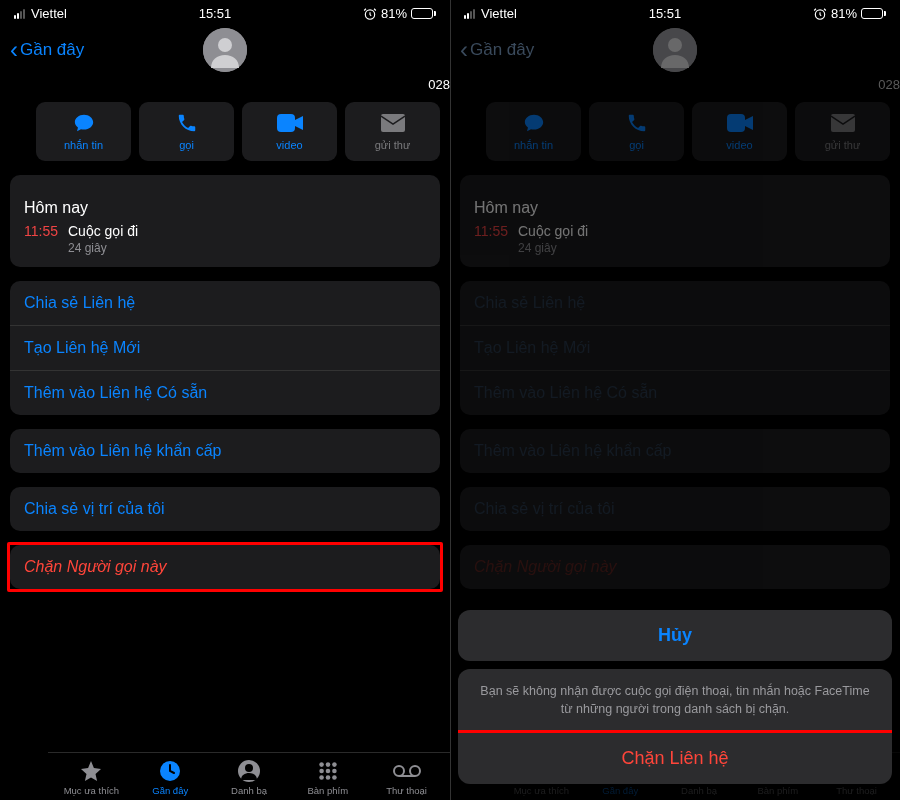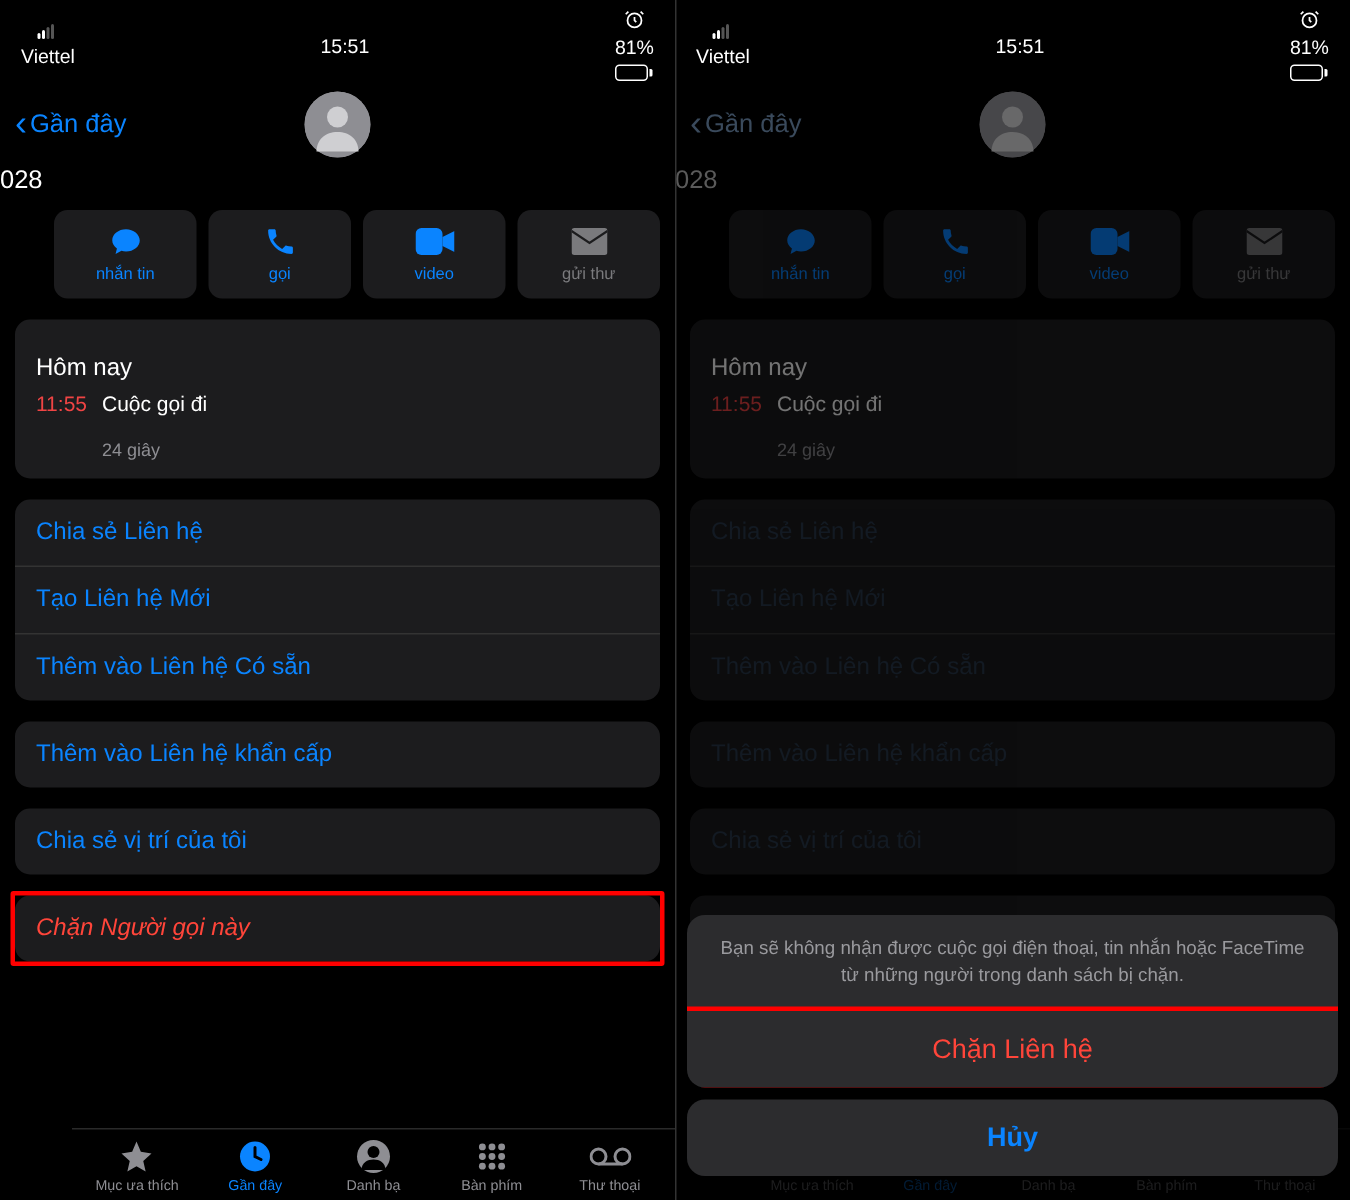--- a/index.html
+++ b/index.html
@@ -1,69 +1,69 @@
 <!DOCTYPE html>
 <html><head>
 <meta charset="utf-8">
 <style>
 * { margin: 0; padding: 0; box-sizing: border-box; font-family: -apple-system, BlinkMacSystemFont, "Segoe UI", sans-serif; }
 body { background: #000; display: flex; width: 900px; height: 800px; overflow: hidden; }
 .phone { width: 450px; height: 800px; background: #000; display: flex; flex-direction: column; position: relative; }
 .sep { width: 1px; background: #333; height: 100%; position: absolute; left: 450px; top: 0; z-index: 100; }
 
 .status-bar { display: flex; justify-content: space-between; align-items: center; padding: 6px 14px 4px; color: #fff; font-size: 13px; font-weight: 500; }
-.status-left, .status-right { display: flex; align-items: center; gap: 4px; flex-direction: column; }
+.status-left, .status-right { display: flex; align-items: center; gap: 4px; }
 .signal-bars { display: inline-flex; align-items: flex-end; gap: 1px; margin-right: 2px; }
 .bar { width: 2px; background: #fff; border-radius: 1px; }
 .bar.dim { background: #555; }
 .b1 { height: 4px; } .b2 { height: 6px; } .b3 { height: 8px; } .b4 { height: 10px; }
 .battery { display: inline-flex; align-items: center; }
 .battery-body { width: 22px; height: 11px; border: 1px solid #fff; border-radius: 3px; position: relative; }
 .battery-fill { height: 100%; background: #fff; border-radius: 1px; width: 81%; }
 .battery-tip { width: 2px; height: 5px; background: #fff; border-radius: 0 1px 1px 0; margin-left: 1px; }
 
 .nav { display: flex; align-items: center; padding: 6px 10px 4px; position: relative; min-height: 48px; }
 .back { display: flex; align-items: center; color: #0a84ff; font-size: 17px; z-index: 2; }
 .back.dim { color: #3a4a5c; }
 .chevron-left { font-size: 24px; line-height: 1; margin-right: 2px; font-weight: 300; }
 .avatar-wrap { position: absolute; left: 0; right: 0; display: flex; justify-content: center; }
 .avatar { width: 44px; height: 44px; border-radius: 50%; background: #8e8e93; display: flex; align-items: center; justify-content: center; }
 .avatar svg { width: 44px; height: 44px; }
-.contact-num { text-align: left; color: #fff; font-size: 17px; padding: 4px 0 10px; }
+.contact-num { text-align: right; color: #fff; font-size: 13px; padding: 4px 0 10px; }
 .contact-num.dim { color: #5a5a5a; }
 
 .actions { display: flex; gap: 8px; padding: 0 10px; margin-left: 26px; }
 .action-btn { flex: 1; background: #1c1c1e; border-radius: 9px; display: flex; flex-direction: column; align-items: center; justify-content: center; padding: 10px 4px; gap: 5px; }
 .action-btn.dim { opacity: 0.45; }
 .action-icon { height: 22px; display: flex; align-items: center; justify-content: center; }
 .action-label { font-size: 11px; color: #0a84ff; }
 .action-label.grey { color: #7a7a7d; }
 
 .call-log { margin: 14px 10px 0; background: #1c1c1e; border-radius: 10px; padding: 12px 14px; }
 .call-log.dim { opacity: 0.45; }
 .log-title { color: #fff; font-size: 16px; margin-bottom: 6px; margin-top: 12px; }
 .log-row { display: flex; gap: 10px; font-size: 14px; }
 .log-time { color: #ef4444; }
-.log-col { display: flex; flex-direction: column; gap: 16px; }
+.log-col { display: flex; flex-direction: column; gap: 2px; }
 .log-type { color: #fff; }
 .log-dur { color: #8e8e93; font-size: 12px; }
 
 .menu-group { margin: 14px 10px 0; background: #1c1c1e; border-radius: 10px; overflow: hidden; }
 .menu-group.dim { opacity: 0.45; }
 .menu-item { padding: 13px 14px; color: #0a84ff; font-size: 16px; border-bottom: 0.5px solid #333; }
 .menu-item:last-child { border-bottom: none; }
 .menu-item.danger { color: #ff453a; font-style: italic; }
 .menu-item.dim-item { color: #2a3b4e; }
 .menu-item.danger.dim-item { color: #5c2420; }
 
 .highlight-box { position: relative; margin: 14px 10px 0; }
 .highlight-box .menu-group { margin: 0; }
 .red-border { position: absolute; inset: -3px; border: 3px solid #ff0000; border-radius: 2px; pointer-events: none; z-index: 10; }
 
-.tabbar { position: absolute; bottom: 0; left: 0; right: 0; display: flex; justify-content: center; padding: 6px 4px 4px; background: rgba(0,0,0,0.9); border-top: 0.5px solid #2a2a2a; margin-left: 48px; }
+.tabbar { position: absolute; bottom: 0; left: 0; right: 0; display: flex; justify-content: flex-end; padding: 6px 4px 4px; background: rgba(0,0,0,0.9); border-top: 0.5px solid #2a2a2a; margin-left: 48px; }
 .tabbar.very-dim { opacity: 0.2; }
 .tab { display: flex; flex-direction: column; align-items: center; gap: 2px; color: #8e8e93; font-size: 9.5px; flex: 1; }
 .tab.active { color: #0a84ff; }
 .tab-icon { height: 24px; display: flex; align-items: center; justify-content: center; }
 
 .sheet-overlay { position: absolute; inset: 0; z-index: 50; }
 .sheet-dim { position: absolute; inset: 0; }
 .sheet { position: absolute; bottom: 8px; left: 8px; right: 8px; }
 .sheet-block { background: #2c2c2e; border-radius: 12px; overflow: hidden; margin-bottom: 8px; }
 .sheet-msg { padding: 14px 20px; color: #9a9a9e; font-size: 12.5px; text-align: center; line-height: 1.4; border-bottom: 0.5px solid #444; }
@@ -412,24 +412,24 @@
           </svg>
         </span>
       <span>Thư thoại</span>
     </div>
   </div>
 
   <div class="sheet-overlay">
     <div class="sheet-dim"></div>
     <div class="sheet">
       <div class="sheet-block">
+        <div class="sheet-action cancel">Hủy</div>
+      </div>
+      <div class="sheet-block">
         <div class="sheet-msg">Bạn sẽ không nhận được cuộc gọi điện thoại, tin nhắn hoặc FaceTime từ những người trong danh sách bị chặn.</div>
         <div class="highlight-wrap">
           <div class="red-border"></div>
           <div class="sheet-action danger">Chặn Liên hệ</div>
         </div>
       </div>
-      <div class="sheet-block">
-        <div class="sheet-action cancel">Hủy</div>
-      </div>
     </div>
   </div>
 </div>
 
 </body></html>

